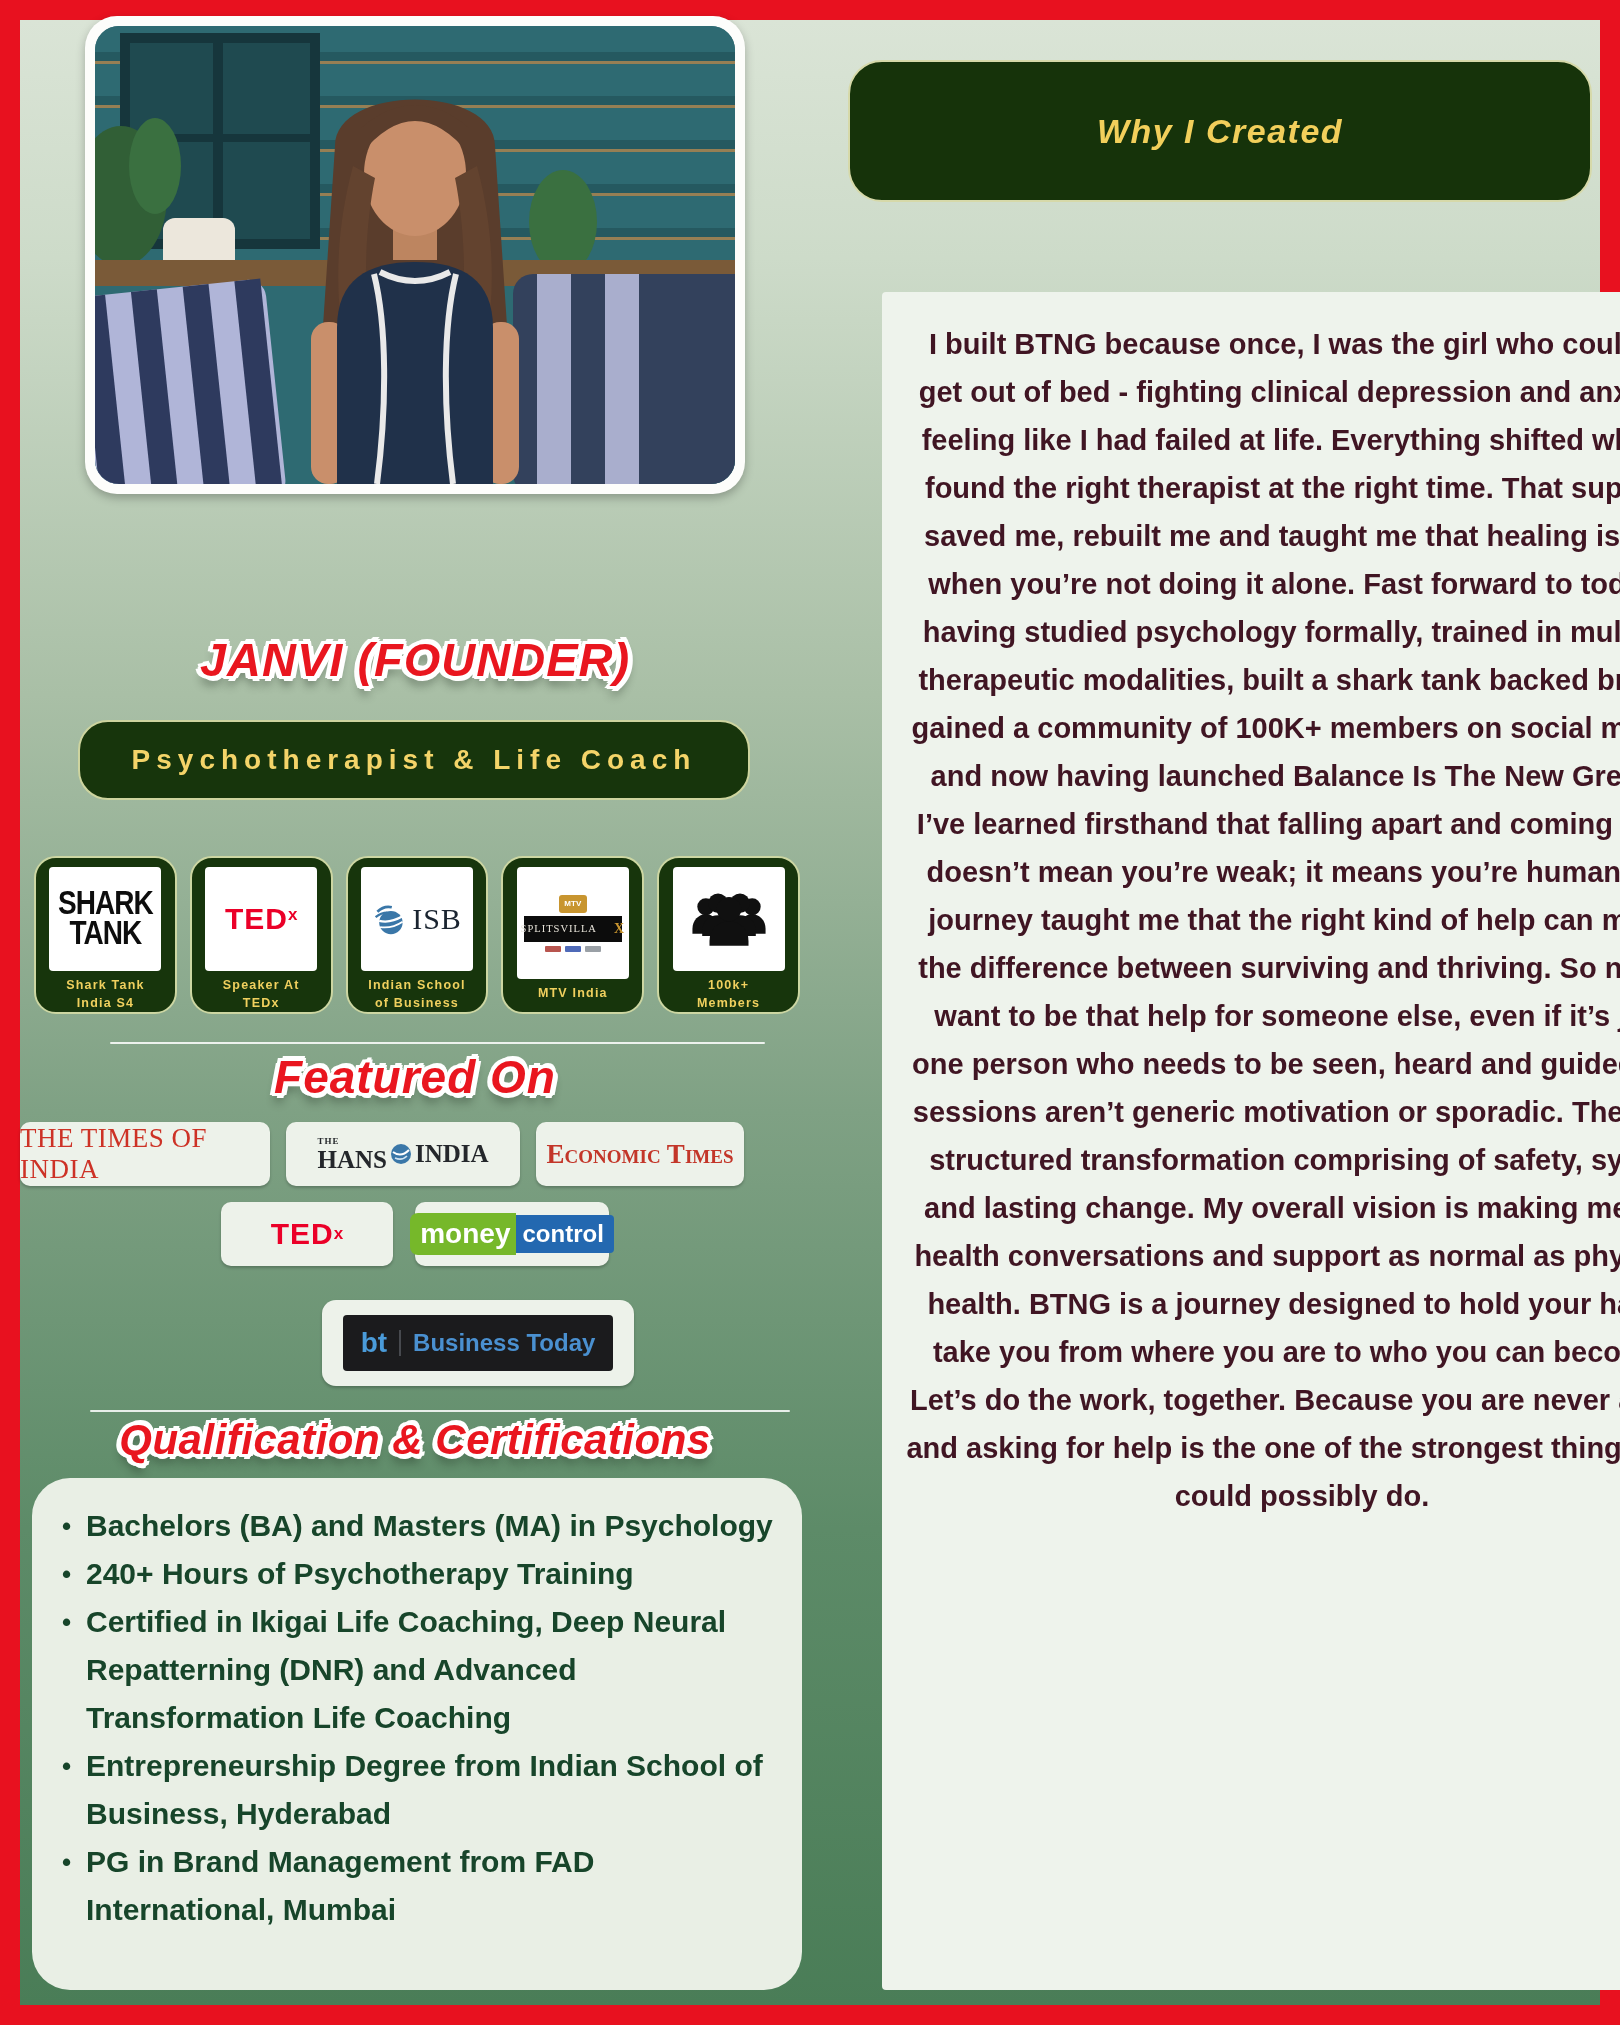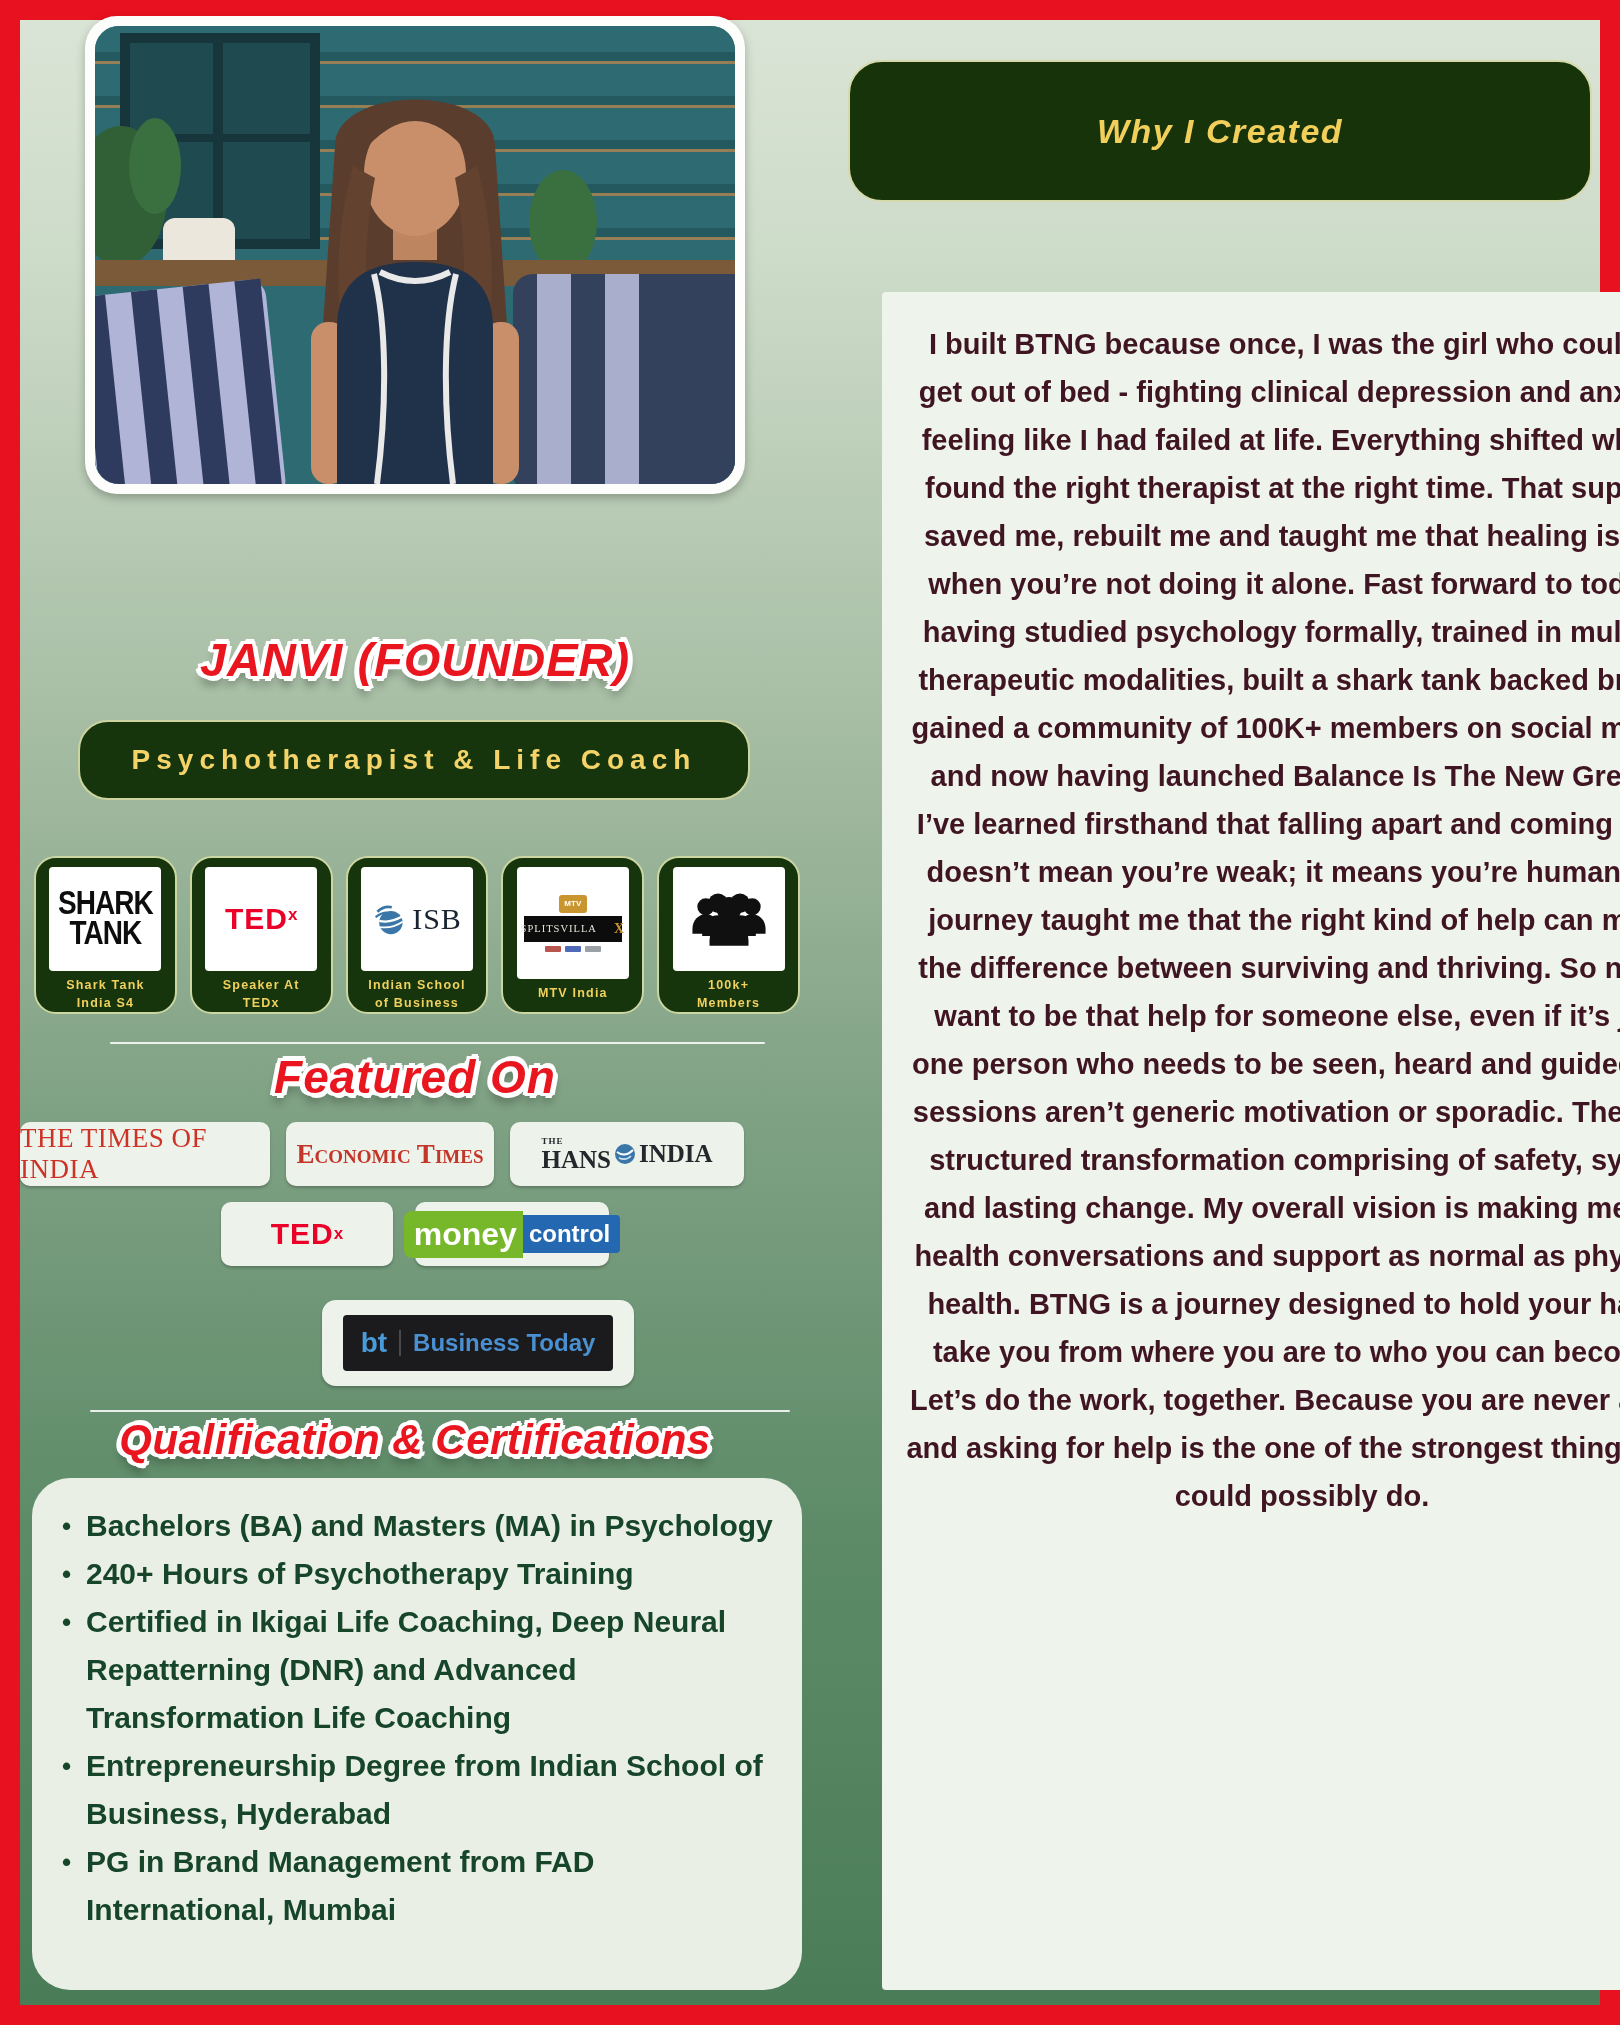--- a/index.html
+++ b/index.html
@@ -67,21 +67,21 @@
     box-shadow:0 2px 3px rgba(0,0,0,.22);}
   .row1{left:0;top:1102px;width:818px;gap:16px;height:64px;}
   .toi{width:250px;font-family:"Liberation Serif",serif;font-size:27px;color:#cd3226;letter-spacing:.5px;}
   .et{width:208px;font-family:"Liberation Serif",serif;font-weight:700;font-variant:small-caps;font-size:27px;color:#c33629;}
   .hans{width:234px;font-family:"Liberation Serif",serif;font-weight:700;font-size:25px;color:#24272b;gap:3px;}
   .hans-stack{display:inline-flex;flex-direction:column;align-items:flex-start;line-height:1;}
   .hans-the{font-size:9px;letter-spacing:1px;margin-bottom:1px;}
   .row2{left:0;top:1182px;width:790px;gap:22px;height:64px;justify-content:center;}
   .tedx-card{width:172px;}
   .mc-card{width:194px;}
-  .mc-money{background:#76b82a;color:#fff;font-weight:700;font-size:32px;padding:5px 6px 5px 10px;border-radius:8px 0 0 8px;}
+  .mc-money{background:#76b82a;color:#fff;font-weight:700;font-size:28px;padding:5px 6px 5px 10px;border-radius:8px 0 0 8px;}
   .mc-control{background:#2368b0;color:#fff;font-weight:700;font-size:24px;padding:5px 10px 5px 6px;border-radius:0 4px 4px 0;}
   .ys-card{width:242px;color:#e4372e;font-size:29px;font-weight:900;letter-spacing:.5px;}
   .row3{left:270px;top:1280px;width:312px;height:86px;margin-left:32px;}
   .bt-card{width:100%;border-radius:14px;}
   .bt-band{background:#1b1b1d;border-radius:4px;padding:12px 18px;display:flex;align-items:center;gap:12px;}
   .bt-abbr{color:#4a9bd9;font-size:28px;font-weight:900;}
   .bt-sep{width:2px;height:26px;background:#47494e;}
   .bt-name{color:#4a90d0;font-size:24px;font-weight:700;}
 
   .qual-title{left:0;top:1396px;width:790px;text-align:center;font-size:42px;letter-spacing:.5px;}
@@ -234,33 +234,33 @@
       <div class="badge-label">100k+
 Members</div>
     </div>
   </div>
 
   <div class="abs divider divider1"></div>
   <div class="abs featured-title outlined-red">Featured On</div>
 
   <div class="abs media-row row1">
     <div class="media-card toi">THE TIMES OF INDIA</div>
-    <div class="media-card et">Economic Times</div>
     <div class="media-card hans">
       <span class="hans-stack">
         <span class="hans-the">THE</span>
         <span>HANS</span>
       </span>
       <svg width="22" height="22" viewBox="0 0 22 22">
         <circle cx="11" cy="11" r="10" fill="#3a77a8"></circle>
         <path d="M3 9q8 6 16-2" stroke="#fff" stroke-width="2" fill="none"></path>
         <path d="M5 15q7 3 12-2" stroke="#cfe3f2" stroke-width="1.6" fill="none"></path>
       </svg>
       <span>INDIA</span>
     </div>
+    <div class="media-card et">Economic Times</div>
   </div>
 
   <div class="abs media-row row2">
     <div class="media-card tedx-card">
       <span class="ted-main">TED</span>
         <span class="ted-sup">x</span>
     </div>
     <div class="media-card mc-card">
       <span class="mc-money">money</span>
         <span class="mc-control">control</span>

